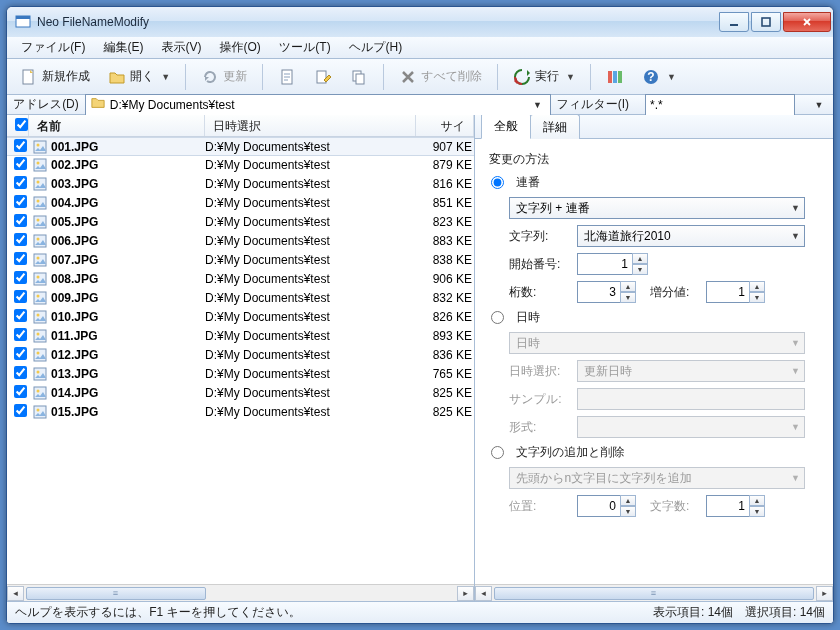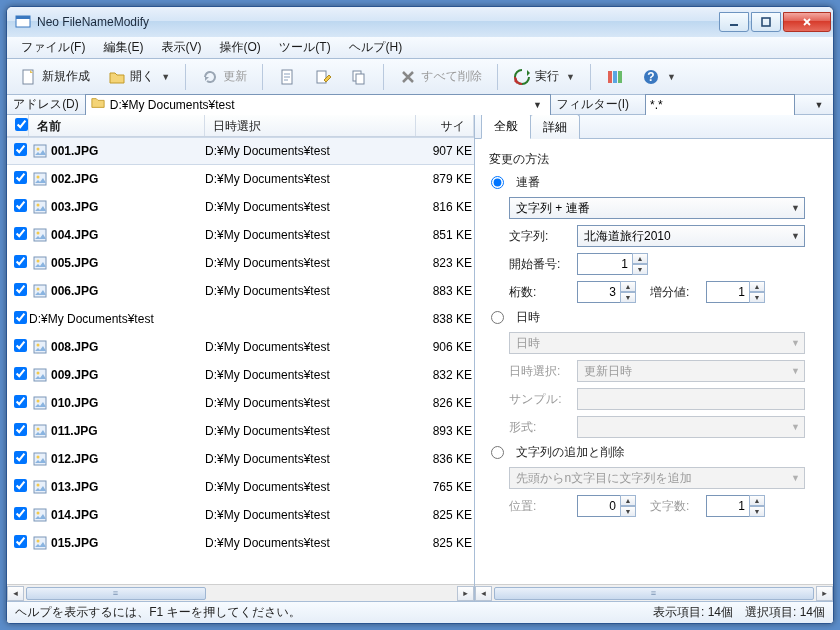--- a/index.html
+++ b/index.html
@@ -36,21 +36,21 @@
 .content { flex: 1; display: flex; overflow: hidden; border-top: 0; }
 
 .left { width: 468px; border-right: 1px solid #a8bdd6; display: flex; flex-direction: column; overflow: hidden; }
 .listhdr { height: 22px; background: linear-gradient(#fdfefe,#eef3f9); border-bottom: 1px solid #c8d3e2; display: flex; }
 .listhdr .col { padding: 3px 8px; border-right: 1px solid #d4dde9; color: #1a1a1a; }
 .col-chk { width: 22px; text-align: center; }
 .col-name { width: 176px; font-weight: bold; }
 .col-folder { flex: 1; }
 .col-size { width: 58px; text-align: right; }
 .listbody { flex: 1; overflow: auto; background: #fff; }
-.row { height: 28px; display: flex; align-items: center; border-bottom: 1px solid transparent; }
+.row { height: 19px; display: flex; align-items: center; border-bottom: 1px solid transparent; }
 .row:first-child { background: #f1f5fb; border: 1px solid #cdd9e8; border-left: none; border-right: none; }
 .row .col-chk input { margin-left: 4px; }
 .row .col-name { display: flex; align-items: center; gap: 4px; padding-left: 4px; }
 .row .col-name .fico { width: 14px; height: 14px; display: inline-flex; }
 .row .col-size { padding-right: 2px; }
 .hscroll-left { height: 17px; background: #f0f0f0; border-top: 1px solid #cfcfcf; display: flex; align-items: center; }
 .hscroll-left .btn { width: 17px; height: 15px; background: linear-gradient(#fefefe,#e7ecf3); border: 1px solid #b8c4d4; display: flex; align-items: center; justify-content: center; font-size: 9px; color: #444; }
 .hscroll-left .thumb { width: 180px; height: 13px; margin: 0 2px; background: linear-gradient(#eaf1fa,#c9daee); border: 1px solid #9fb6d2; border-radius: 2px; display: flex; align-items: center; justify-content: center; color: #7a93b2; font-size: 9px; letter-spacing: 1px; }
 .hscroll-left .track { flex: 1; }
 
@@ -340,20 +340,30 @@
                   <path d="M2 11 l3 -3 l2 2 l3 -4 l3 5 z" fill="#8ab4e0"></path>
                 </svg>
               </span>
               <span>006.JPG</span>
             </div>
             <div class="col-folder">D:¥My Documents¥test</div>
             <div class="col-size">883 KE</div>
           </div>
           <div class="row">
             <div class="col-chk"><input type="checkbox" checked="" style=""></div>
+            <div class="col-name">
+              <span class="fico">
+                <svg width="14" height="14" viewBox="0 0 14 14">
+                  <rect x="1" y="1" width="12" height="12" fill="#e8f0fa" stroke="#7a96b8"></rect>
+                  <circle cx="5" cy="5" r="1.5" fill="#f2c94c"></circle>
+                  <path d="M2 11 l3 -3 l2 2 l3 -4 l3 5 z" fill="#8ab4e0"></path>
+                </svg>
+              </span>
+              <span>007.JPG</span>
+            </div>
             <div class="col-folder">D:¥My Documents¥test</div>
             <div class="col-size">838 KE</div>
           </div>
           <div class="row">
             <div class="col-chk"><input type="checkbox" checked="" style=""></div>
             <div class="col-name">
               <span class="fico">
                 <svg width="14" height="14" viewBox="0 0 14 14">
                   <rect x="1" y="1" width="12" height="12" fill="#e8f0fa" stroke="#7a96b8"></rect>
                   <circle cx="5" cy="5" r="1.5" fill="#f2c94c"></circle>

